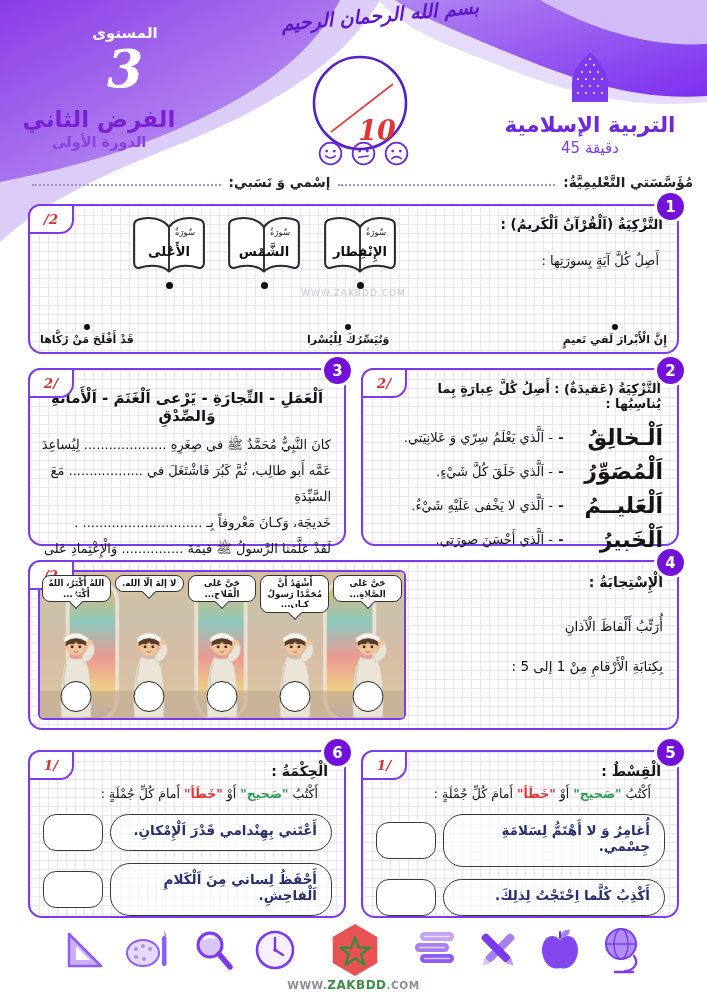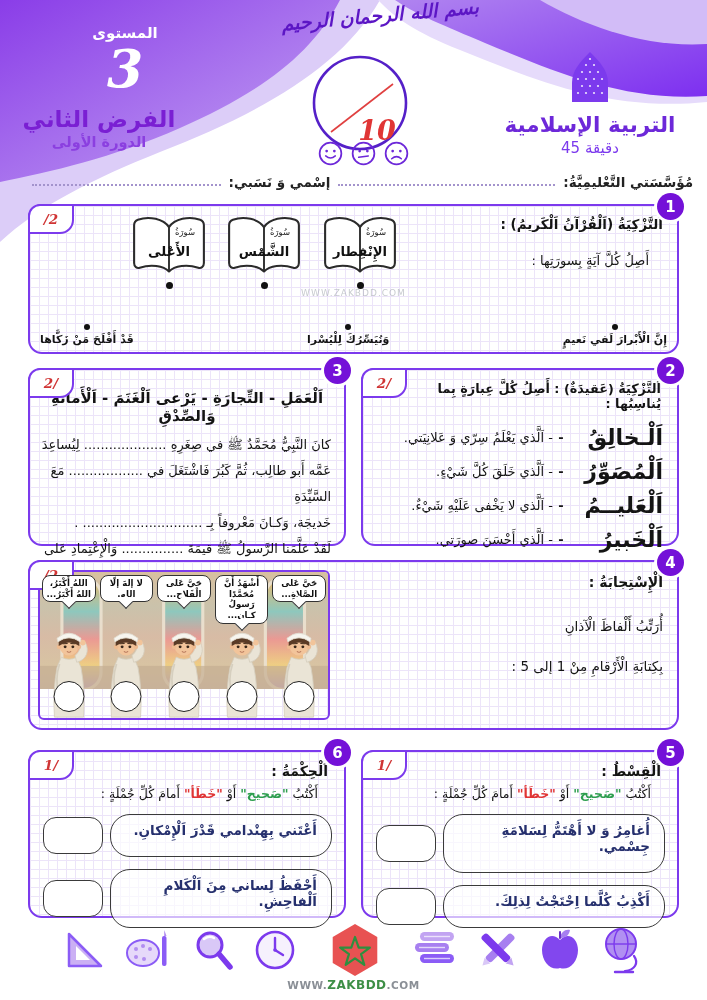--- a/index.html
+++ b/index.html
@@ -37,21 +37,21 @@
           display:flex; align-items:center; justify-content:center; box-shadow:0 0 0 3px #fff; z-index:3; }
   .stab { position:absolute; top:-2px; left:-2px; width:46px; height:30px; background:#fff;
           border:2px solid #7c3aed; border-radius:12px 0 14px 0;
           display:flex; align-items:center; justify-content:center;
           color:#d03434; font-family:"DejaVu Serif", serif; font-style:italic; font-weight:bold; font-size:13.5px; z-index:2; }
   .qrow { display:flex; direction:rtl; gap:15px; }
 
   
   #q1 { height:150px; }
   .q1-title { position:absolute; right:14px; top:10px; font-size:13.5px; font-weight:bold; color:#141414; direction:rtl;padding-left:37px; }
-  .q1-sub   { position:absolute; right:28px; top:47px; font-size:13px; color:#141414; direction:rtl; }
+  .q1-sub   { position:absolute; right:18px; top:47px; font-size:13px; color:#141414; direction:rtl; }
   .book { position:absolute; top:8px; width:86px; height:66px; }
   .book-dot { position:absolute; top:76px; width:7px; height:7px; border-radius:50%; background:#111; }
   .q1-watermark { position:absolute; top:82px; left:0; right:0; text-align:center; font-size:9px;
                   color:#9aa0a8; letter-spacing:1px; opacity:.55; }
   .verses { position:absolute; left:10px; right:10px; bottom:6px; display:flex; direction:ltr; justify-content:space-between; }
   .verse { display:flex; flex-direction:column; align-items:center; }
   .verse .vdot { width:6px; height:6px; border-radius:50%; background:#111; margin-bottom:3px; }
   .verse .vtext { font-size:11px; font-weight:bold; color:#141414; direction:rtl; white-space:nowrap; }
 
   
@@ -62,42 +62,42 @@
   .pair-name { width:94px; font-size:22px; font-weight:bold; color:#141414; }
   .pair-dash { width:16px; text-align:center; font-weight:bold; color:#141414; font-size:13px; }
   .pair-desc { flex:1; font-size:13px; color:#141414; }
   .wordbank { margin-top:19px; text-align:center; font-size:15px; font-weight:bold; color:#141414; direction:rtl; }
   .q3-para { margin:7px 13px 0 10px; direction:rtl; font-size:13px; color:#141414; line-height:2.0; }
 
   
   #q4 { height:170px; }
   .q4-title { position:absolute; right:14px; top:12px; font-size:14px; font-weight:bold; color:#141414; direction:rtl; }
   .q4-line  { position:absolute; right:14px; font-size:13.5px; color:#141414; direction:rtl; }
-  .photo { position:absolute; left:8px; top:8px; width:292px; height:150px; border:2px solid #7c3aed;
+  .photo { position:absolute; left:8px; top:8px; width:368px; height:150px; border:2px solid #7c3aed;
            border-radius:6px; overflow:hidden; }
   .photo-bg { position:absolute; inset:0; }
   .cells { position:absolute; inset:0; display:flex; direction:ltr; }
   .cell { position:relative; flex:1; }
   .bubble { position:absolute; top:3px; left:2px; right:2px; background:#fff; border:1.5px solid #333;
             border-radius:8px; padding:2px 3px; font-size:8.6px; font-weight:bold; color:#111;
             text-align:center; direction:rtl; line-height:1.25; z-index:2; }
   .bubble::after { content:""; position:absolute; bottom:-6px; left:50%; margin-left:-5px; width:9px; height:9px;
                    background:#fff; border-right:1.5px solid #333; border-bottom:1.5px solid #333; transform:rotate(45deg); }
   .boy { position:absolute; bottom:0; left:50%; transform:translateX(-50%); width:60px; height:96px; z-index:1; }
   .num-circle { position:absolute; bottom:6px; left:50%; transform:translateX(-50%); width:31px; height:31px;
                 border:1.6px solid #222; border-radius:50%; background:#fff; z-index:2; }
 
   
   #q5, #q6 { height:168px; flex:1; }
   .tf-instr { margin:7px 26px 0 10px; font-size:12.5px; color:#141414; direction:rtl; }
   .tf-green { color:#2e9e4f; font-weight:bold; }
   .tf-red { color:#e03535; font-weight:bold; }
   .statements { margin:13px 12px 0 13px; display:flex; flex-direction:column; gap:12px; }
   .st-row { display:flex; direction:rtl; align-items:center; gap:7px; }
-  .st-pill { flex:1; border:1.7px solid #3a3a3a; border-radius:20px; padding:7px 14px 18px;
+  .st-pill { flex:1; border:1.7px solid #3a3a3a; border-radius:20px; padding:7px 14px 12px;
              font-size:13.5px; font-weight:bold; color:#26306e; background:rgba(255,255,255,.65); }
   .st-box { width:60px; height:37px; border:1.7px solid #3a3a3a; border-radius:13px; background:#fff; flex:none; }
 
   
   #footer { position:absolute; left:0; right:0; bottom:10px; height:80px; }
   .footer-icons { position:absolute; inset:0; display:flex; align-items:center; justify-content:center; gap:17px; }
   .website { position:absolute; left:0; right:0; bottom:-2px; text-align:center; font-size:10.5px; color:#8a8f96; font-weight:bold; letter-spacing:.5px; }
   .website .brand { color:#3e8f46; font-size:12px; }
   .gap-flag { margin:0 14px; }
 </style>

